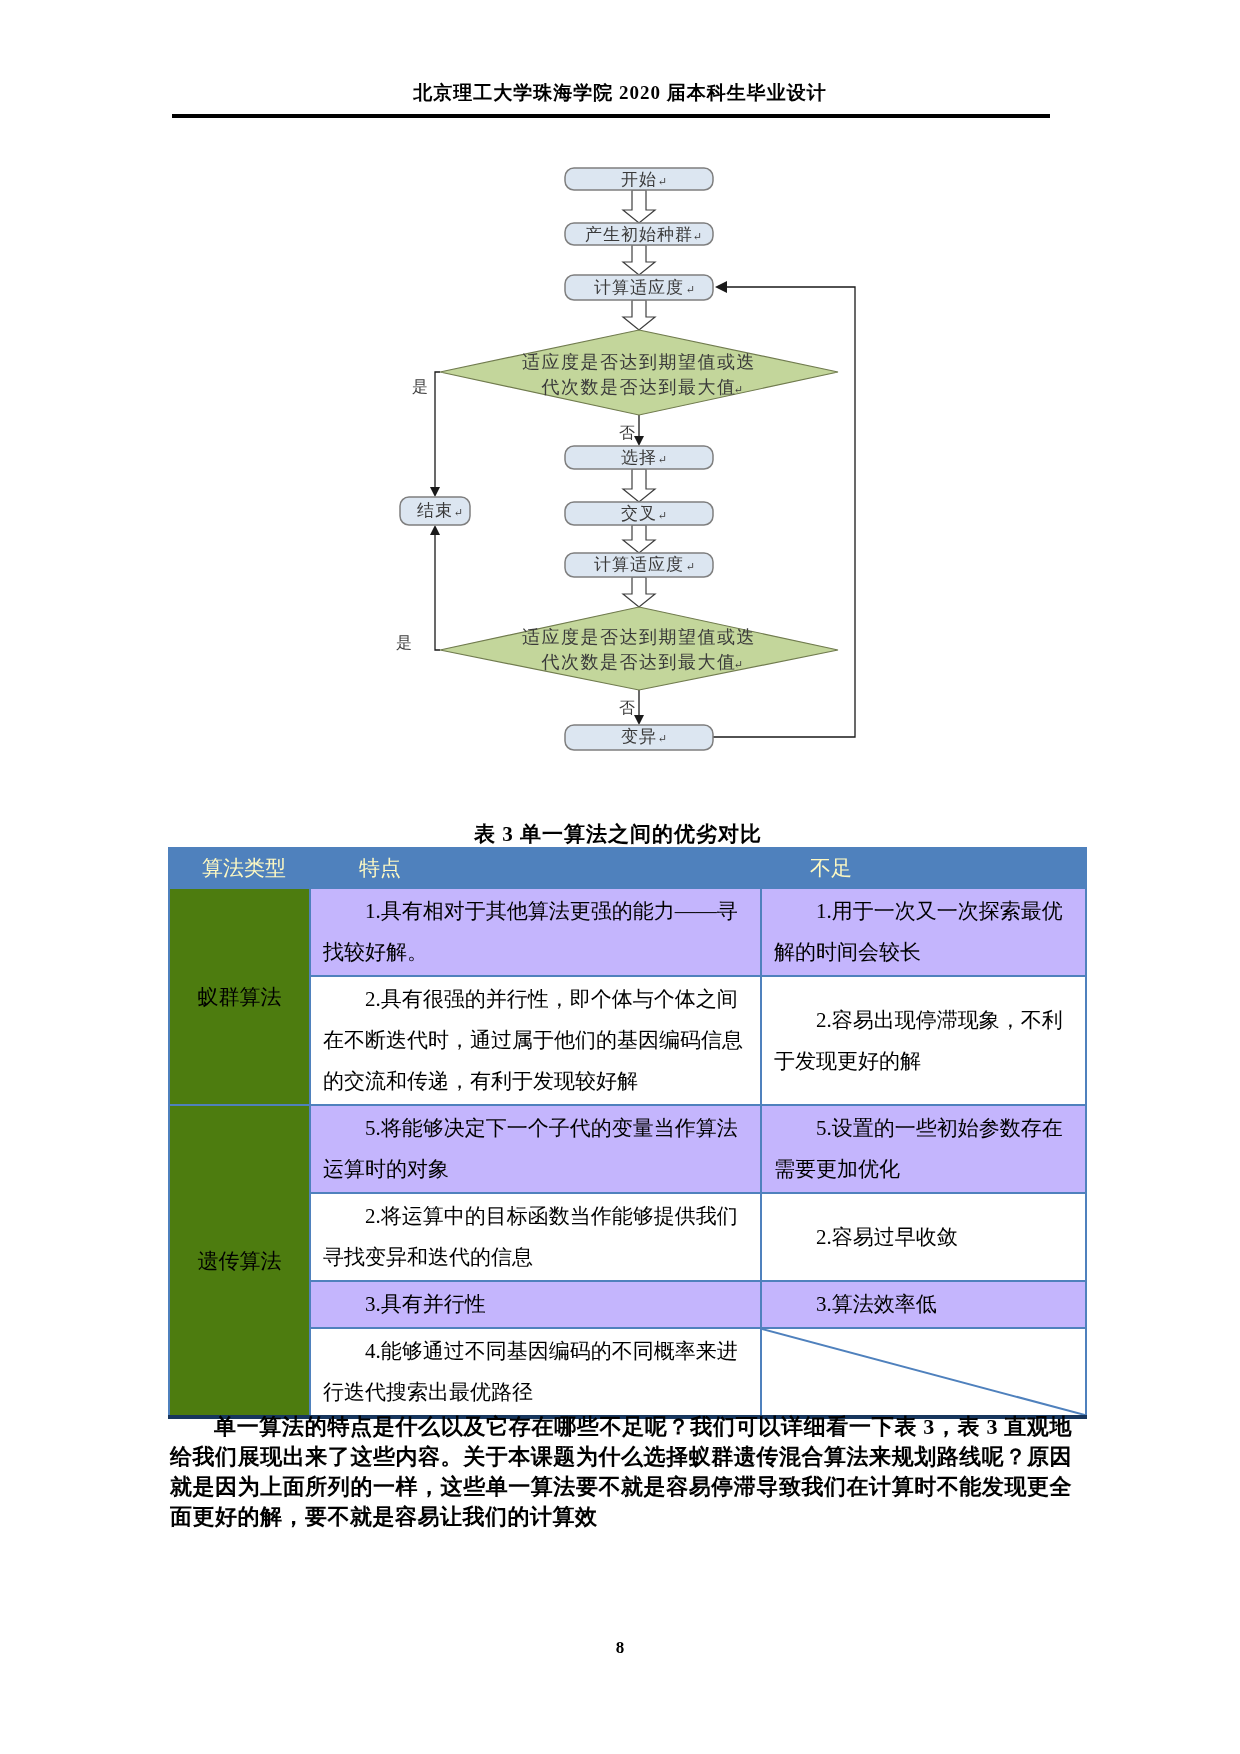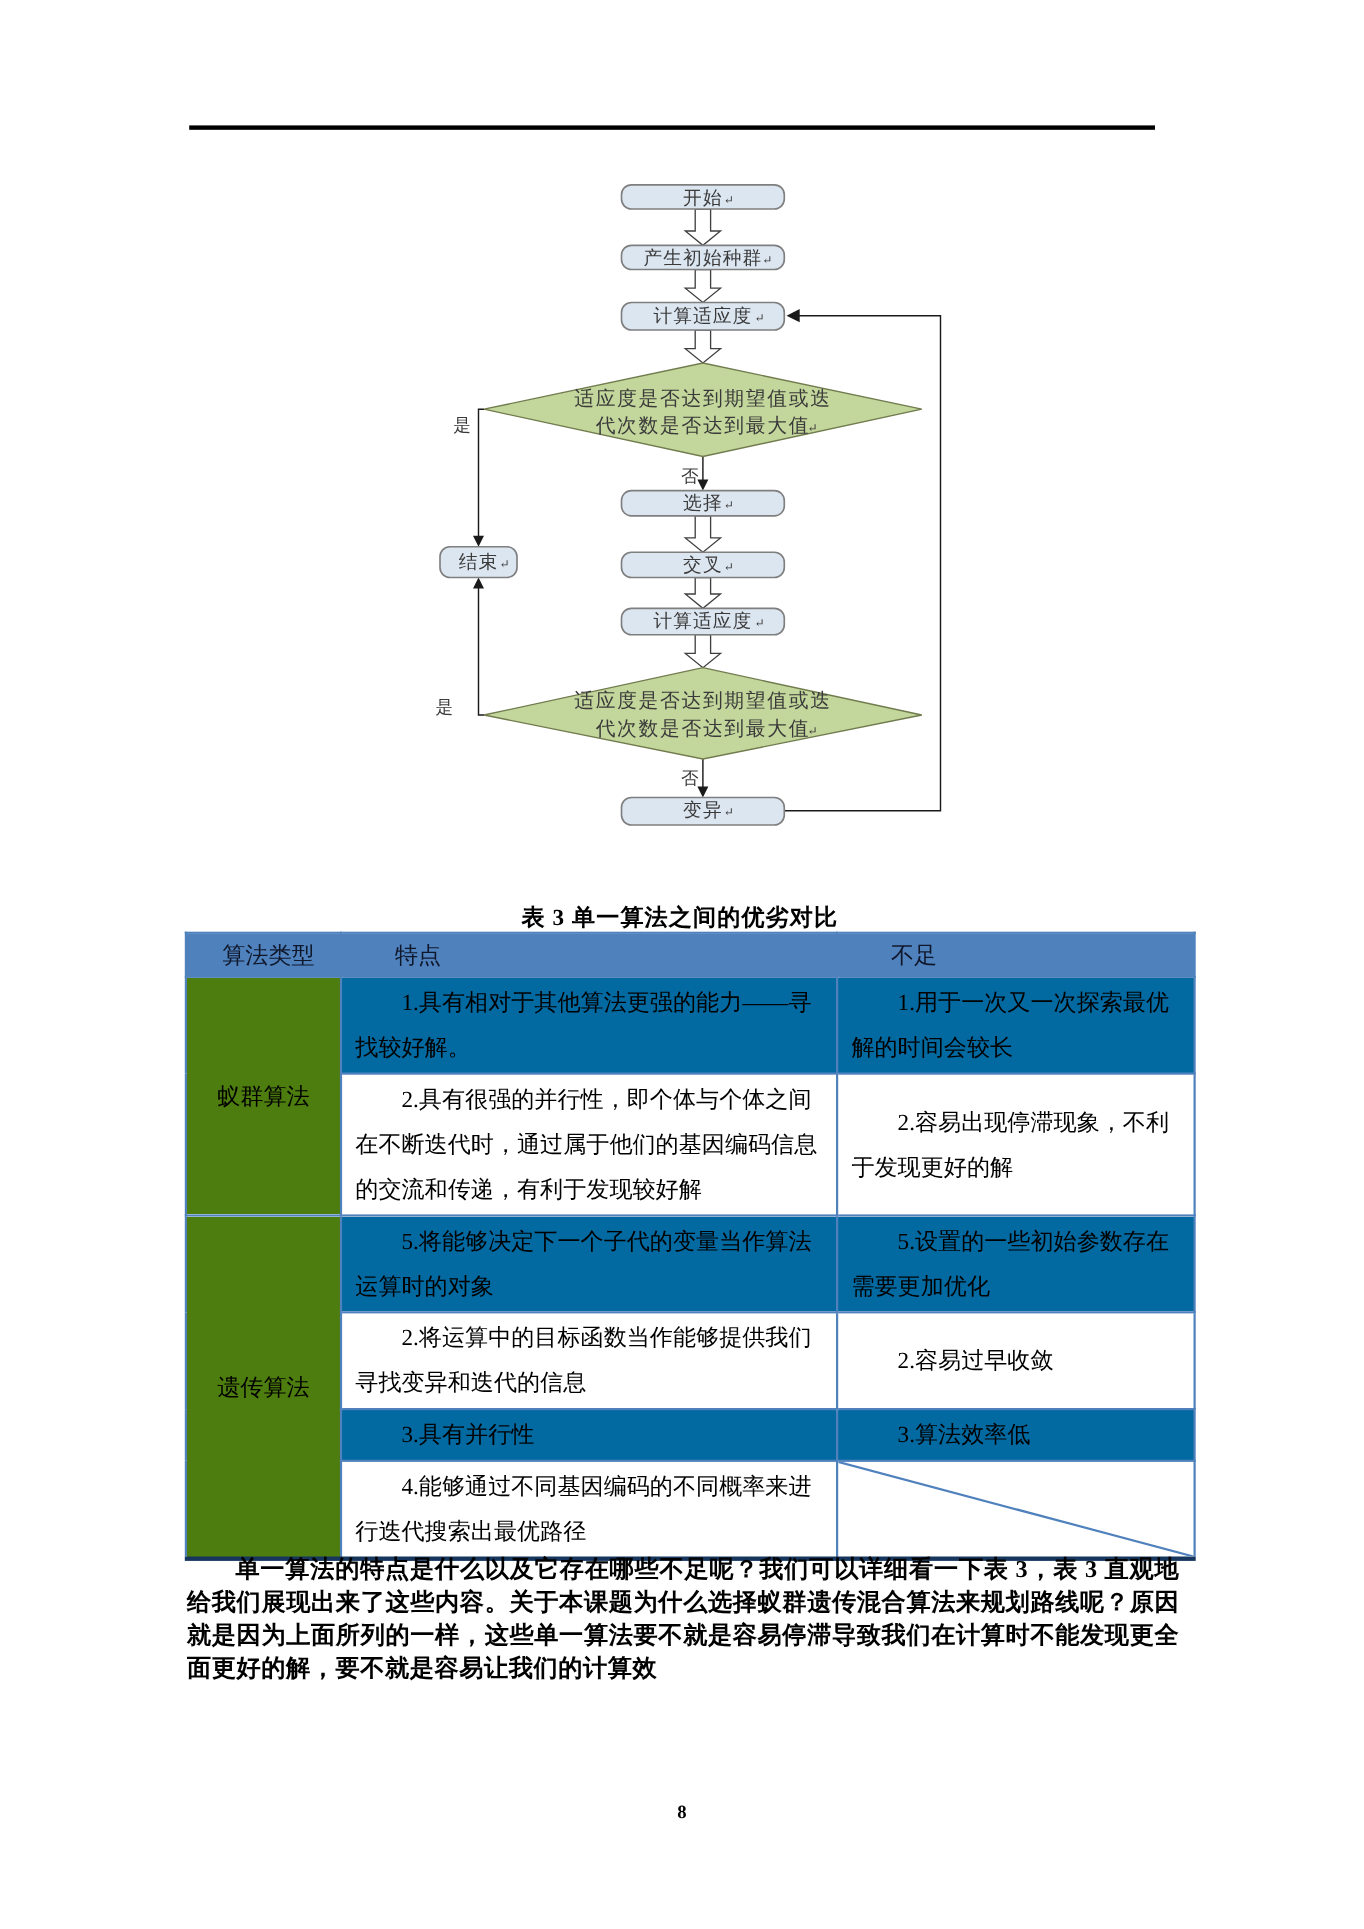--- a/index.html
+++ b/index.html
@@ -32,42 +32,43 @@
   table.cmp{
     border-collapse:collapse;table-layout:fixed;width:917px;
     font-size:21px;
   }
   table.cmp td,table.cmp th{
     border:2px solid #4f81bd;vertical-align:middle;
     padding:2px 12px;font-weight:normal;overflow:hidden;
   }
   table.cmp{border-bottom:4px solid #17365d;}
   tr.hd{height:40px;background:#4f81bd;}
-  tr.hd th{text-align:left;font-size:21px;color:#0f172a;border-bottom:2px solid #4f81bd;}
-  td.lt{background:#0369a1;}
+  tr.hd th{text-align:left;font-size:21px;color:#fef9c3;border-bottom:2px solid #4f81bd;}
+  td.lt{background:#c4b5fd;}
   td.grp{background:#4d7c0f;text-align:center;padding:2px 4px;}
   .cellp{line-height:41px;text-indent:2em;text-align:left;}
   td.diag{position:relative;padding:0;}
   td.diag svg{position:absolute;left:0;top:0;width:100%;height:100%;display:block;}
   
   .body-par{
     position:absolute;left:170px;top:1412px;width:902px;
     font-size:22px;line-height:30px;font-weight:bold;
     text-align:justify;text-indent:2em;letter-spacing:0.5px;
   }
   .page-number{
     position:absolute;top:1638px;left:0;width:1240px;text-align:center;
     font-size:17px;font-weight:bold;
   }
 </style>
 </head>
 <body>
 
 <div class="page">
 
+  <div class="doc-header">北京理工大学珠海学院 2020 届本科生毕业设计</div>
   <div class="header-rule"></div>
 
   <svg class="flow-svg" width="560" height="640" viewBox="0 0 560 640">
 
     <polyline points="373,597 515,597 515,147 379,147" fill="none" stroke="#1a1a1a" stroke-width="1.3"></polyline>
     <path d="M375,147 L387,141 L387,153 Z" fill="#1a1a1a"></path>
 
     <polyline points="100,232 95,232 95,353" fill="none" stroke="#1a1a1a" stroke-width="1.3"></polyline>
     <path d="M95,357 L90,347 L100,347 Z" fill="#1a1a1a"></path>
     <text class="edgelabel" x="88" y="252" text-anchor="end">是</text>

